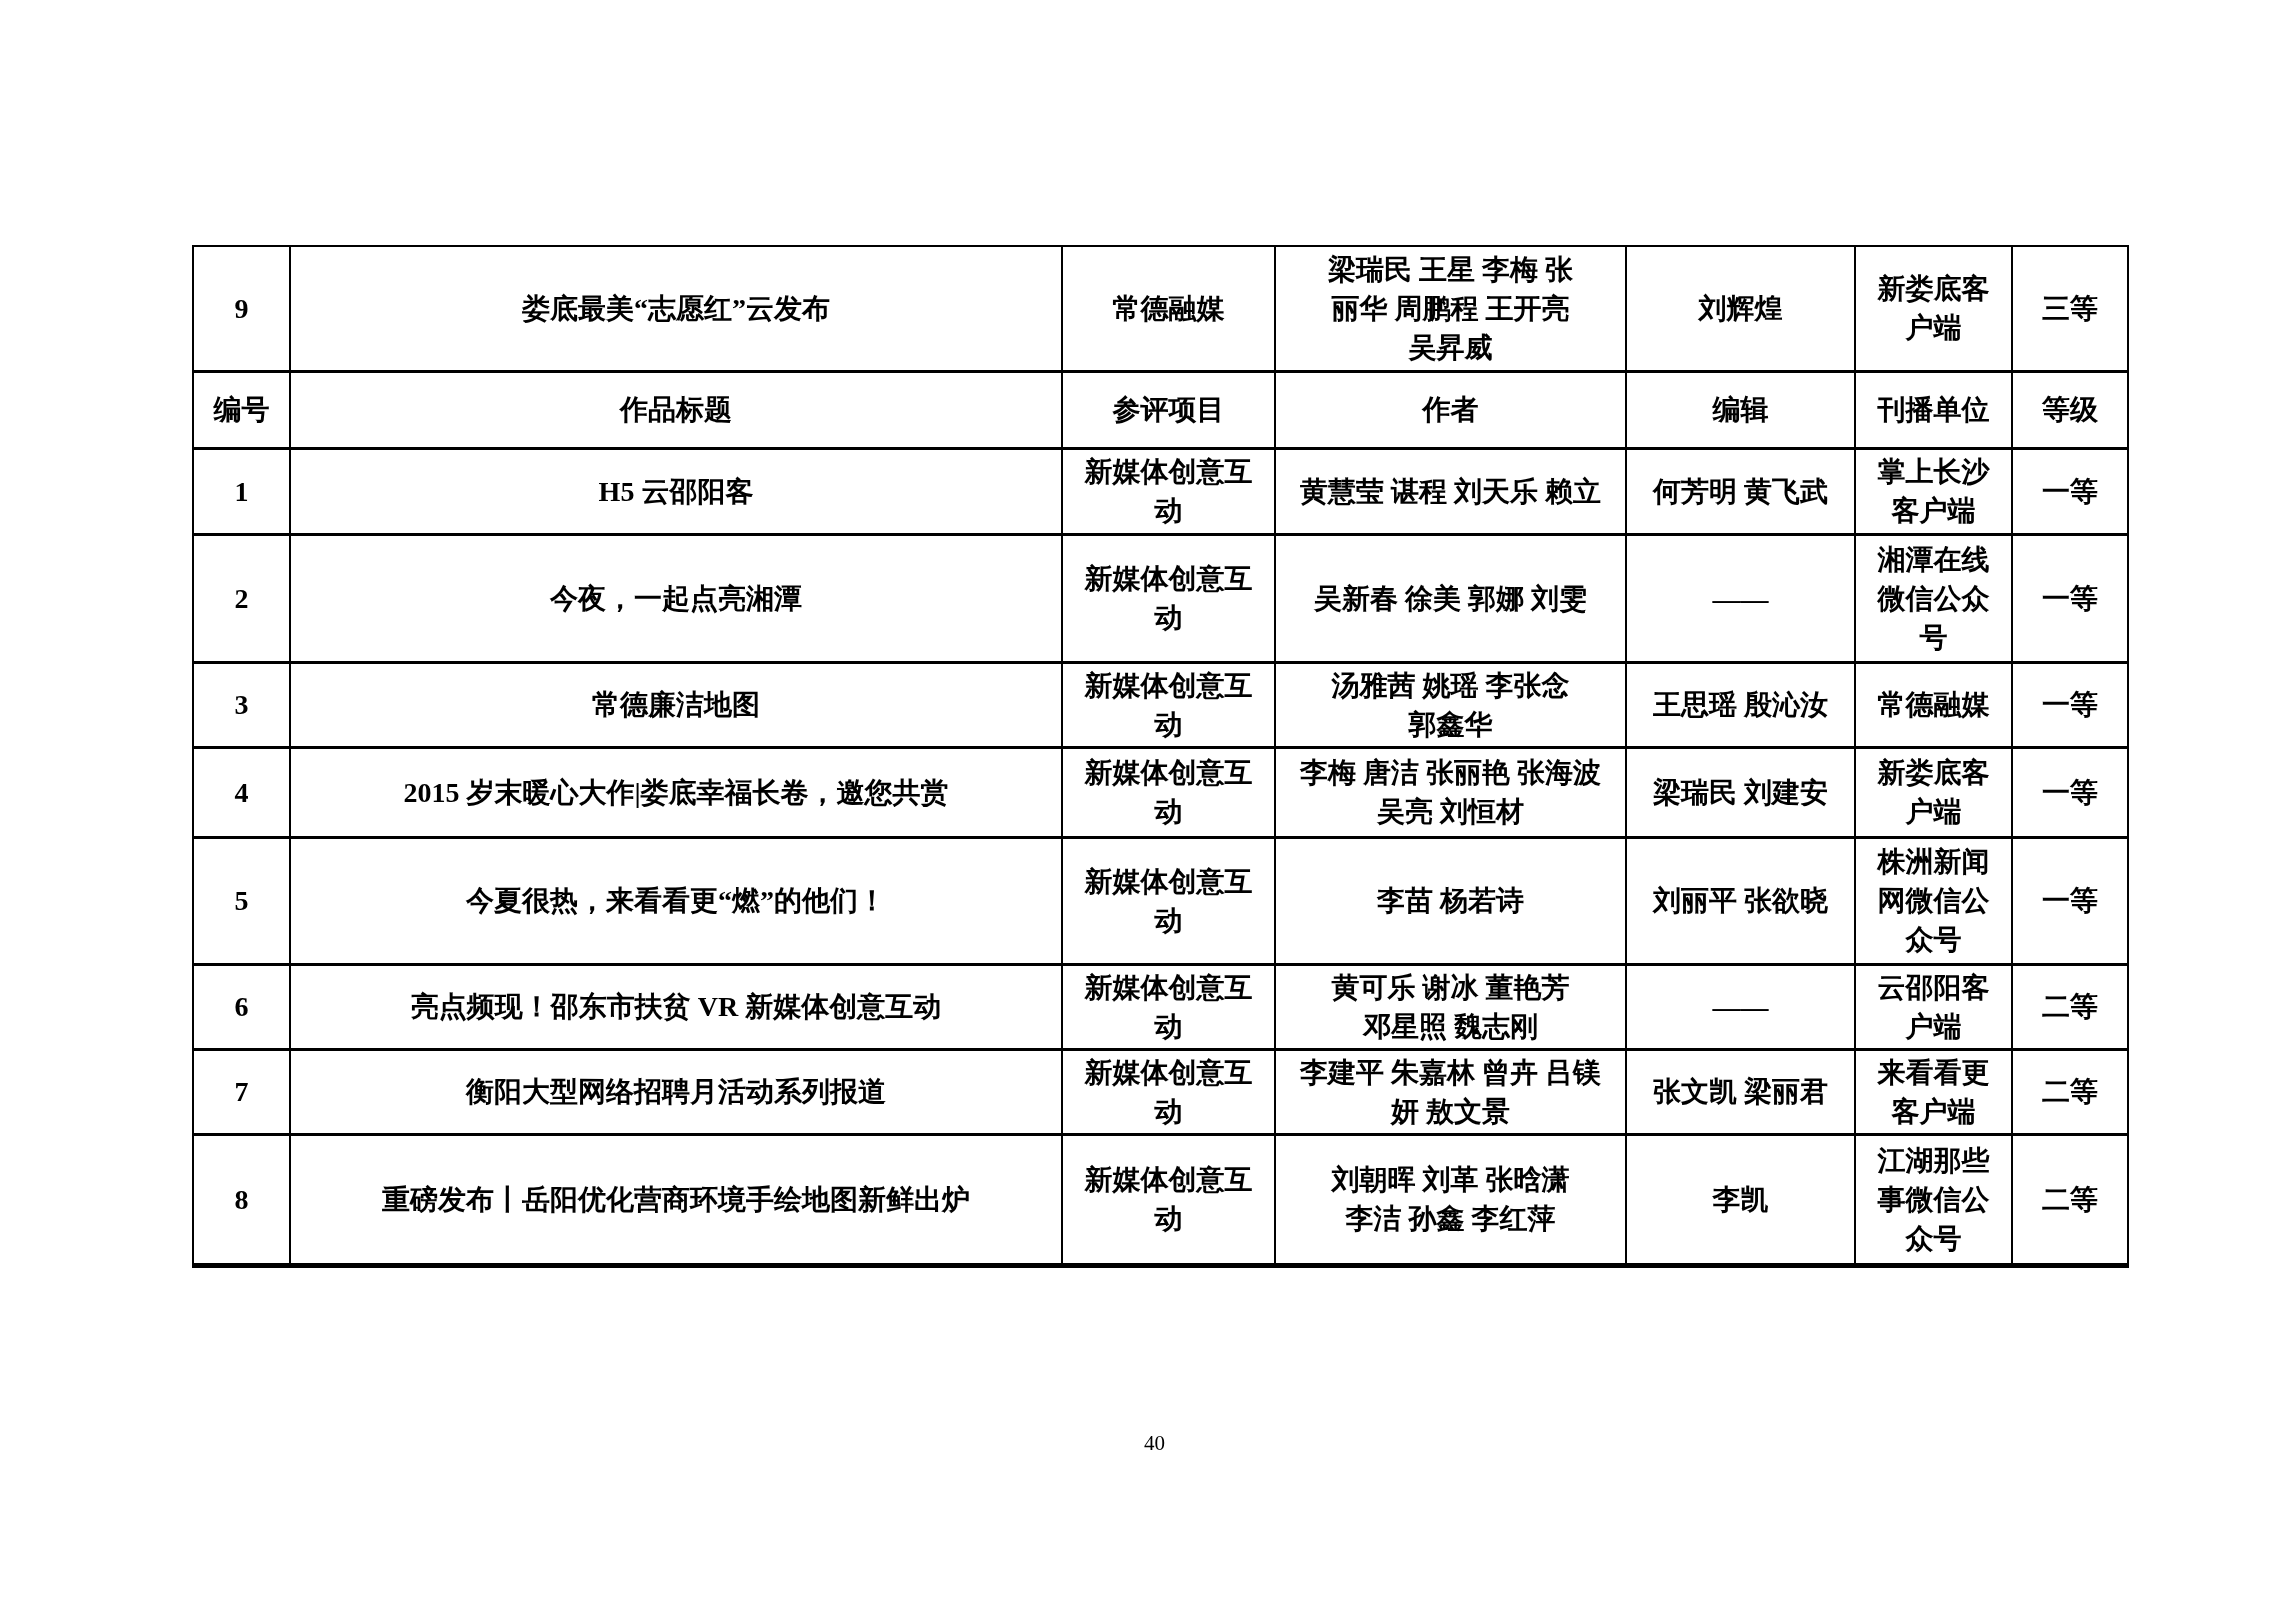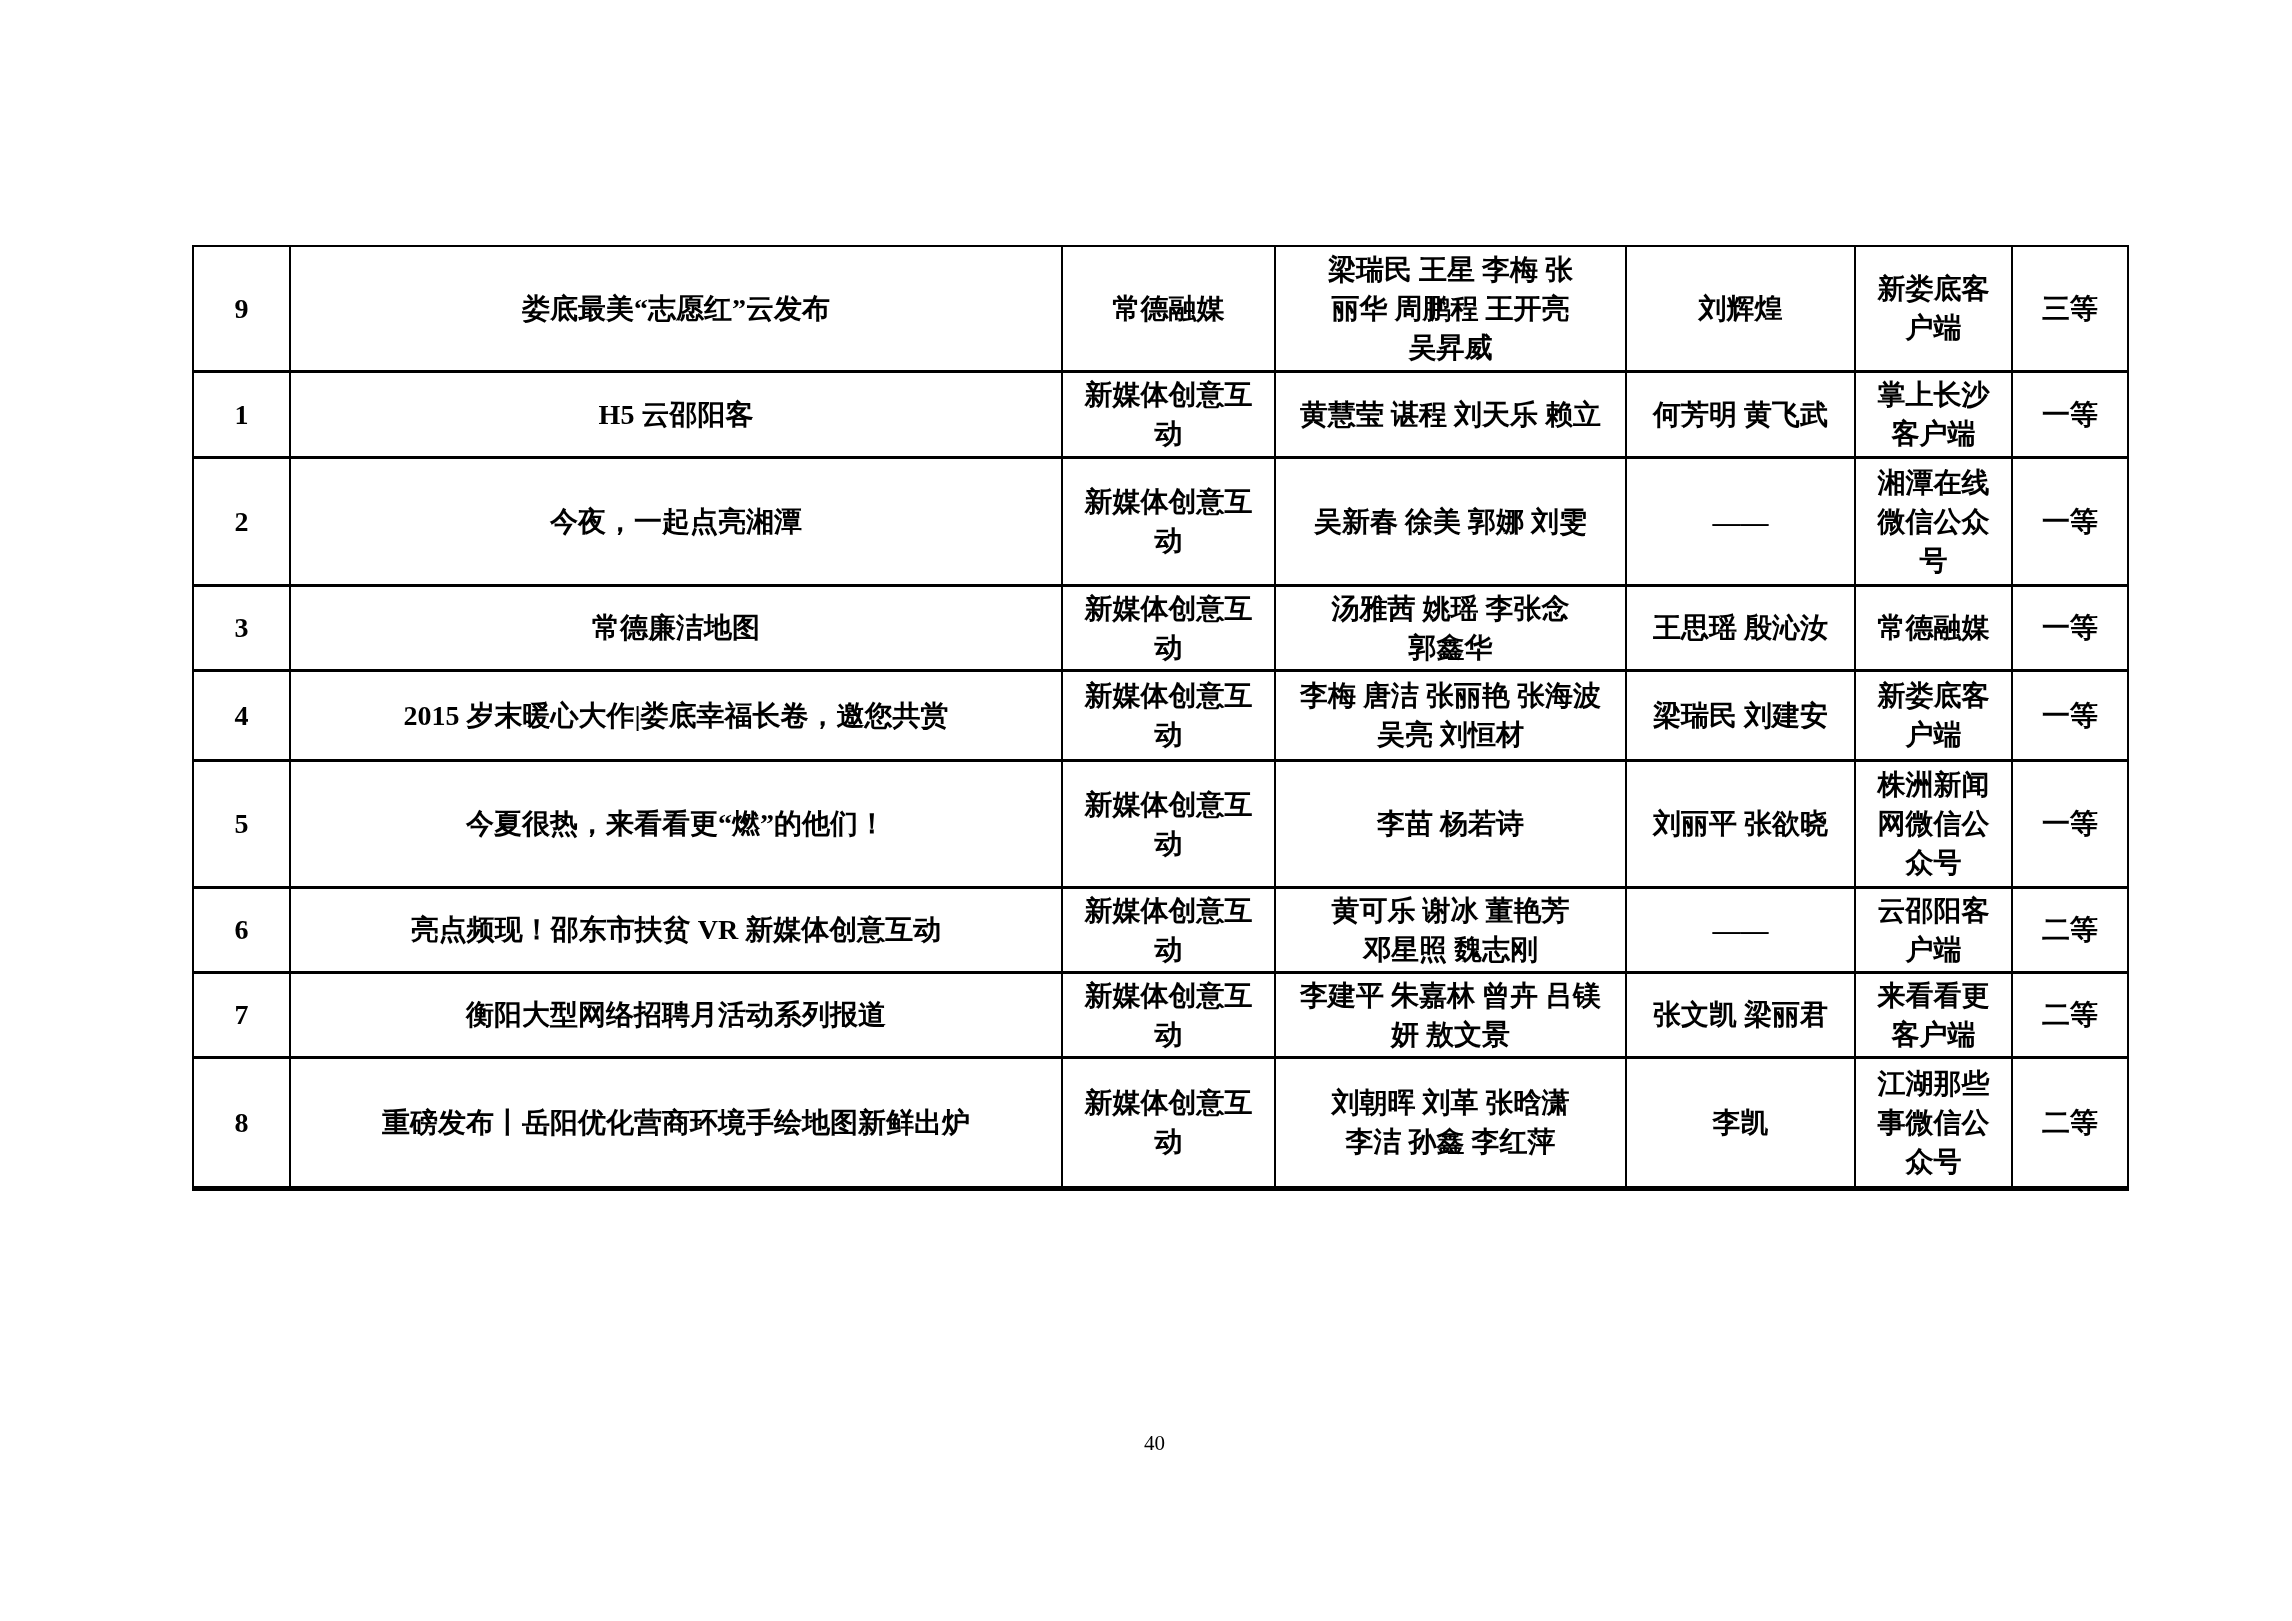--- a/index.html
+++ b/index.html
@@ -58,20 +58,29 @@
       <td class="num-cell">9</td>
       <td class="title-cell">娄底最美“志愿红”云发布</td>
       <td>常德融媒</td>
       <td>梁瑞民 王星 李梅 张
 丽华 周鹏程 王开亮
 吴昇威</td>
       <td>刘辉煌</td>
       <td>新娄底客
 户端</td>
       <td>三等</td>
+    </tr>
+    <tr style="height:77px">
+      <td class="header-cell">编号</td>
+      <td class="header-cell">作品标题</td>
+      <td class="header-cell">参评项目</td>
+      <td class="header-cell">作者</td>
+      <td class="header-cell">编辑</td>
+      <td class="header-cell">刊播单位</td>
+      <td class="header-cell">等级</td>
     </tr>
     <tr style="height:86px">
       <td class="num-cell">1</td>
       <td class="title-cell">H5 云邵阳客</td>
       <td>新媒体创意互
 动</td>
       <td>黄慧莹 谌程 刘天乐 赖立</td>
       <td>何芳明 黄飞武</td>
       <td>掌上长沙
 客户端</td>

